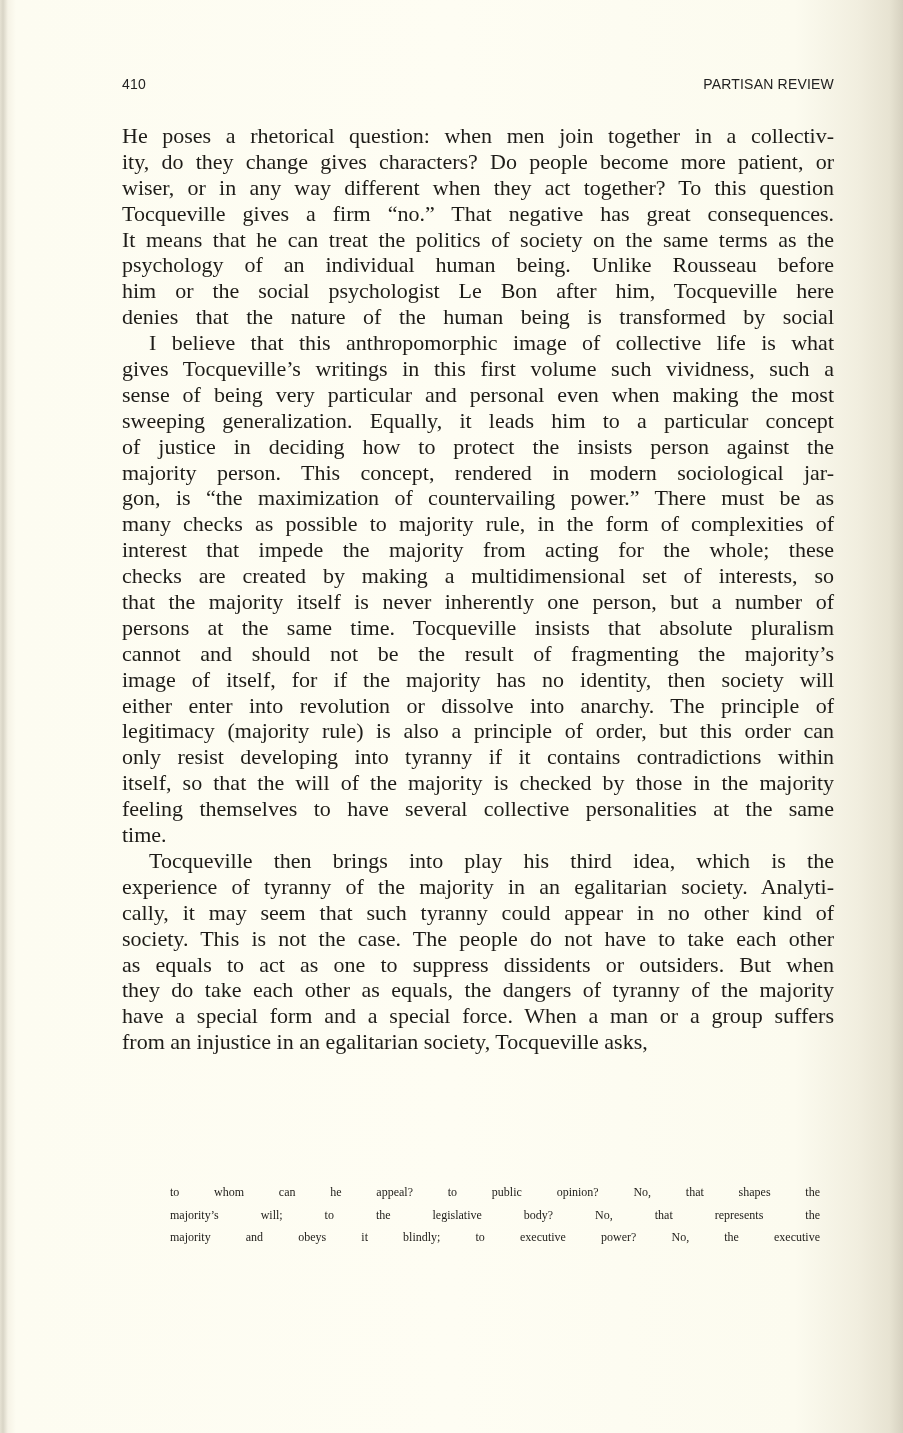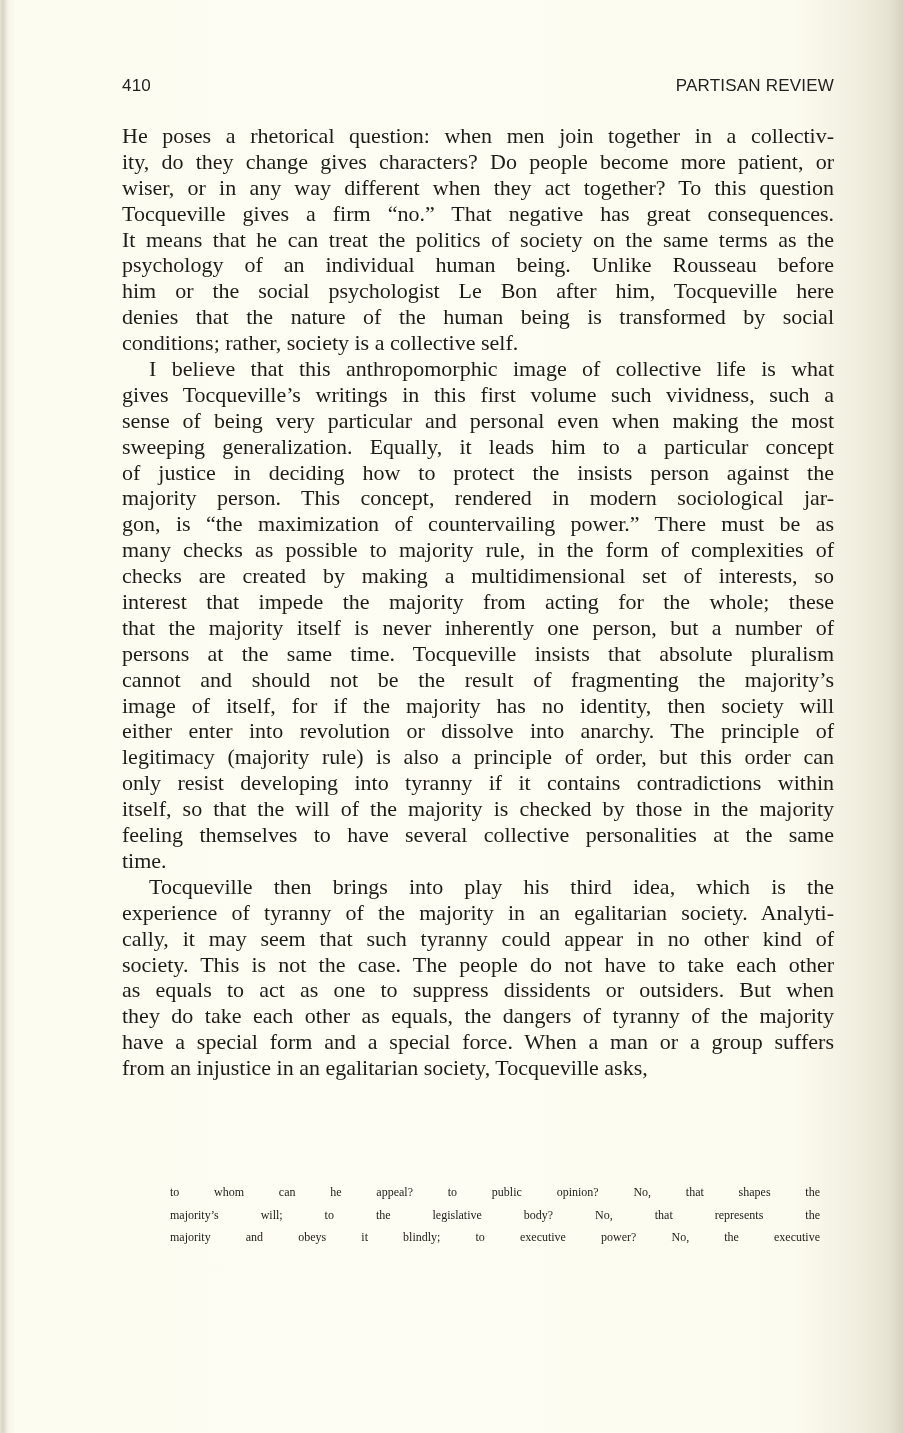--- a/index.html
+++ b/index.html
@@ -24,21 +24,21 @@
         #e6e2d3 0px, #d9d5c6 3px, #f6f3e6 8px, #fdfcf1 16px,
         #fefdf3 50%, #fcfbef 88%, #f1eedf 95%, #e7e3d2 98.5%, #d6d1c0 100%);
     }
     .running-head {
       position: absolute;
       top: 76px;
       left: 122px;
       width: 712px;
       height: 22px;
       font-family: "Liberation Sans", "DejaVu Sans", sans-serif;
-      font-size: 17px;
+      font-size: 14px;
       letter-spacing: 0.2px;
       color: #222;
     }
     .page-number {
       position: absolute;
       left: 0;
       top: 0;
     }
     .journal-title {
       position: absolute;
@@ -96,34 +96,33 @@
 
     <div>
       <div class="line">He poses a rhetorical question: when men join together in a collectiv-</div>
       <div class="line">ity, do they change gives characters? Do people become more patient, or</div>
       <div class="line">wiser, or in any way different when they act together? To this question</div>
       <div class="line">Tocqueville gives a firm “no.” That negative has great consequences.</div>
       <div class="line">It means that he can treat the politics of society on the same terms as the</div>
       <div class="line">psychology of an individual human being. Unlike Rousseau before</div>
       <div class="line">him or the social psychologist Le Bon after him, Tocqueville here</div>
       <div class="line">denies that the nature of the human being is transformed by social</div>
-      <div class="line last">conditions; rather, society is a collective self.</div>
     </div>
 
     <div>
       <div class="line indent">I believe that this anthropomorphic image of collective life is what</div>
       <div class="line">gives Tocqueville’s writings in this first volume such vividness, such a</div>
       <div class="line">sense of being very particular and personal even when making the most</div>
       <div class="line">sweeping generalization. Equally, it leads him to a particular concept</div>
       <div class="line">of justice in deciding how to protect the insists person against the</div>
       <div class="line">majority person. This concept, rendered in modern sociological jar-</div>
       <div class="line">gon, is “the maximization of countervailing power.” There must be as</div>
       <div class="line">many checks as possible to majority rule, in the form of complexities of</div>
+      <div class="line">interest that impede the majority from acting for the whole; these</div>
       <div class="line">checks are created by making a multidimensional set of interests, so</div>
-      <div class="line">interest that impede the majority from acting for the whole; these</div>
       <div class="line">that the majority itself is never inherently one person, but a number of</div>
       <div class="line">persons at the same time. Tocqueville insists that absolute pluralism</div>
       <div class="line">cannot and should not be the result of fragmenting the majority’s</div>
       <div class="line">image of itself, for if the majority has no identity, then society will</div>
       <div class="line">either enter into revolution or dissolve into anarchy. The principle of</div>
       <div class="line">legitimacy (majority rule) is also a principle of order, but this order can</div>
       <div class="line">only resist developing into tyranny if it contains contradictions within</div>
       <div class="line">itself, so that the will of the majority is checked by those in the majority</div>
       <div class="line">feeling themselves to have several collective personalities at the same</div>
       <div class="line last">time.</div>

